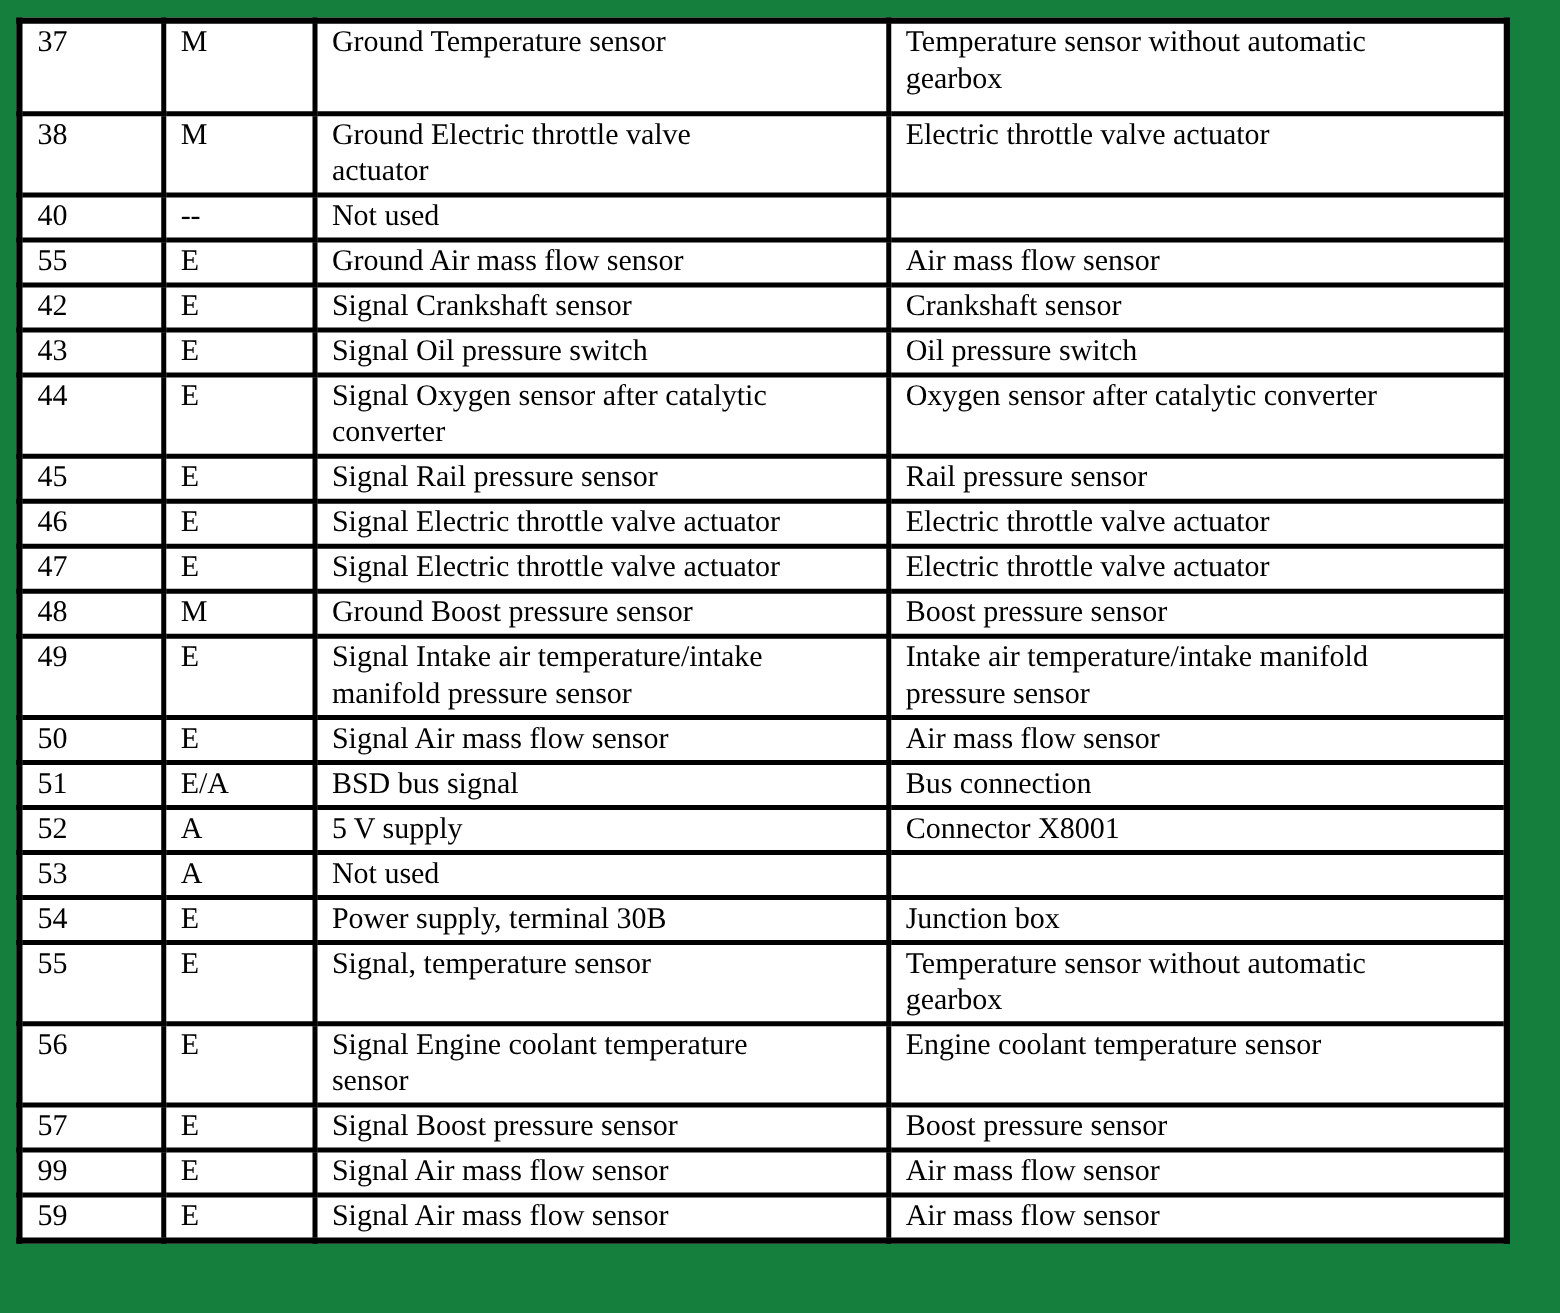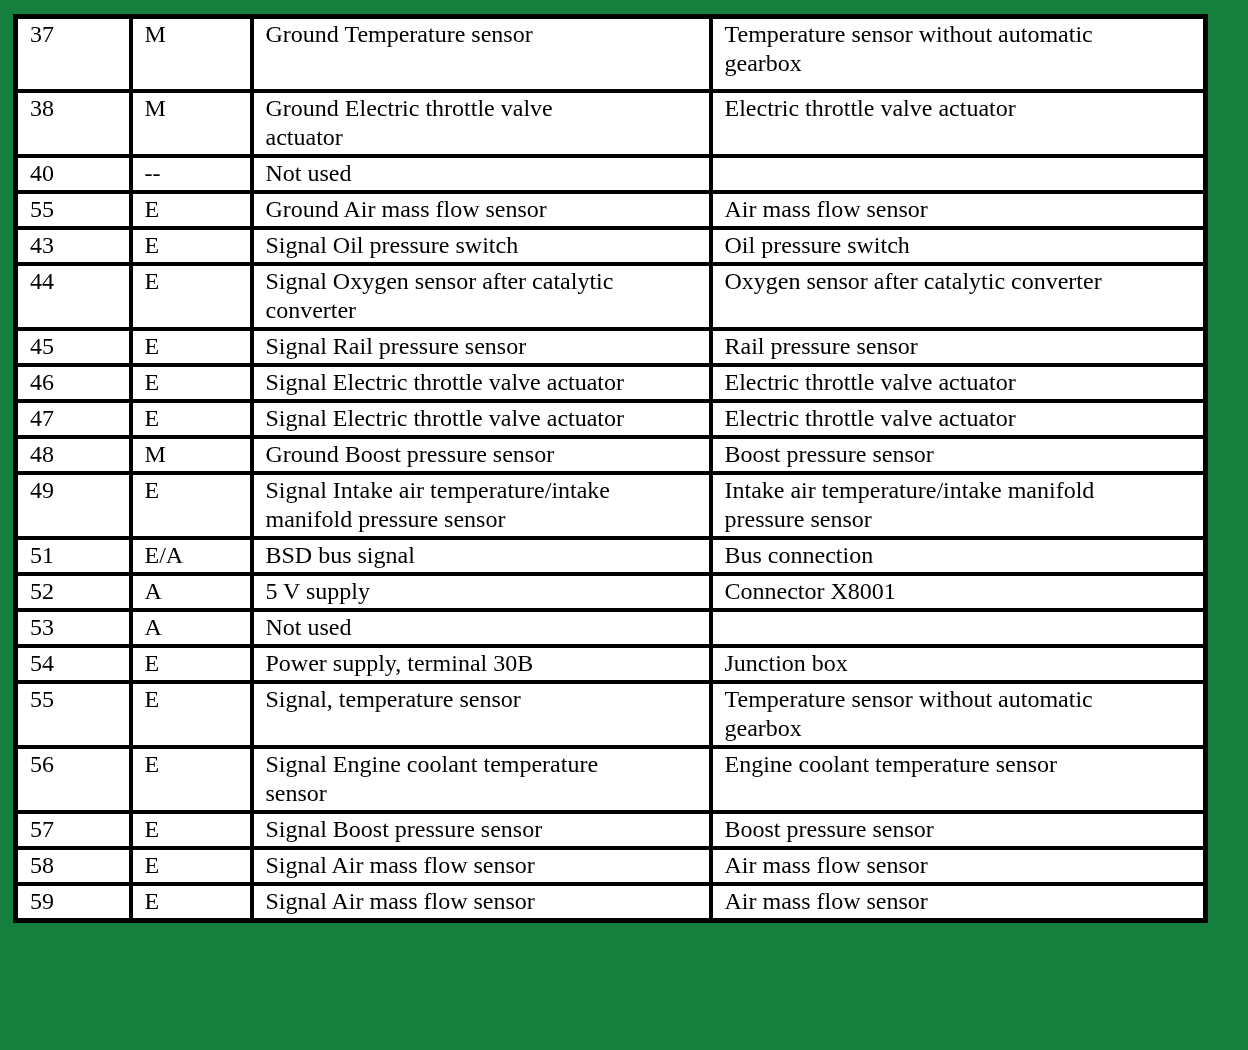--- a/index.html
+++ b/index.html
@@ -76,20 +76,26 @@
           <td>--</td>
           <td>Not used</td>
           <td></td>
         </tr>
         <tr style="height: 33px;">
           <td>55</td>
           <td>E</td>
           <td>Ground Air mass flow sensor</td>
           <td>Air mass flow sensor</td>
         </tr>
+        <tr style="height: 33px;">
+          <td>42</td>
+          <td>E</td>
+          <td>Signal Crankshaft sensor</td>
+          <td>Crankshaft sensor</td>
+        </tr>
         <tr style="height: 34px;">
           <td>43</td>
           <td>E</td>
           <td>Signal Oil pressure switch</td>
           <td>Oil pressure switch</td>
         </tr>
         <tr style="height: 62px;">
           <td>44</td>
           <td>E</td>
           <td>Signal Oxygen sensor after catalytic
@@ -122,20 +128,26 @@
         </tr>
         <tr style="height: 63px; margin-top: 20px;">
           <td>49</td>
           <td>E</td>
           <td>Signal Intake air temperature/intake
 manifold pressure sensor</td>
           <td>Intake air temperature/intake manifold
 pressure sensor</td>
         </tr>
         <tr style="height: 33px;">
+          <td>50</td>
+          <td>E</td>
+          <td>Signal Air mass flow sensor</td>
+          <td>Air mass flow sensor</td>
+        </tr>
+        <tr style="height: 33px;">
           <td>51</td>
           <td>E/A</td>
           <td>BSD bus signal</td>
           <td>Bus connection</td>
         </tr>
         <tr style="height: 34px;">
           <td>52</td>
           <td>A</td>
           <td>5 V supply</td>
           <td>Connector X8001</td>
@@ -166,21 +178,21 @@
 sensor</td>
           <td>Engine coolant temperature sensor</td>
         </tr>
         <tr style="height: 33px;">
           <td>57</td>
           <td>E</td>
           <td>Signal Boost pressure sensor</td>
           <td>Boost pressure sensor</td>
         </tr>
         <tr style="height: 34px;">
-          <td>58</td>
+          <td>99</td>
           <td>E</td>
           <td>Signal Air mass flow sensor</td>
           <td>Air mass flow sensor</td>
         </tr>
         <tr style="height: 33px;">
           <td>59</td>
           <td>E</td>
           <td>Signal Air mass flow sensor</td>
           <td>Air mass flow sensor</td>
         </tr>

